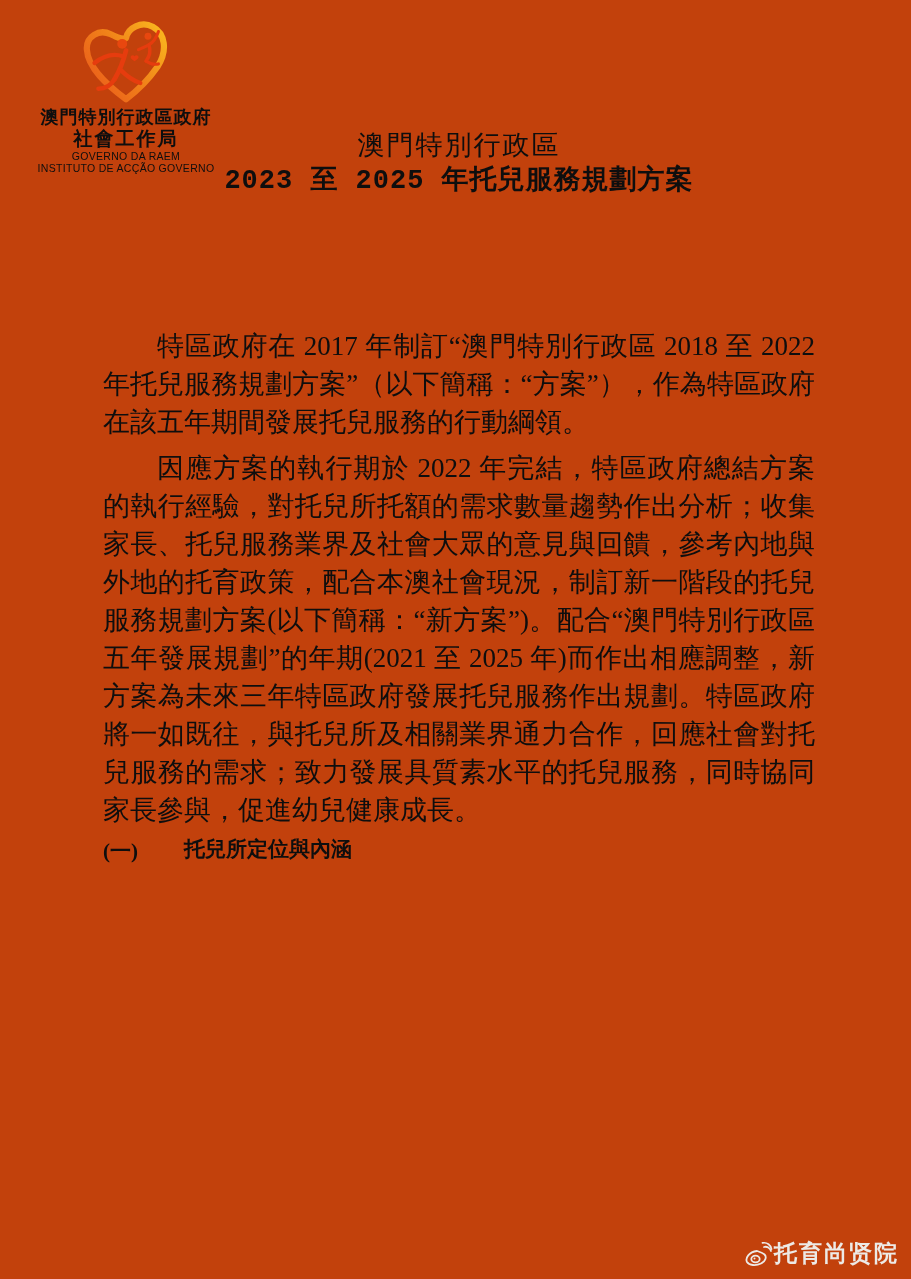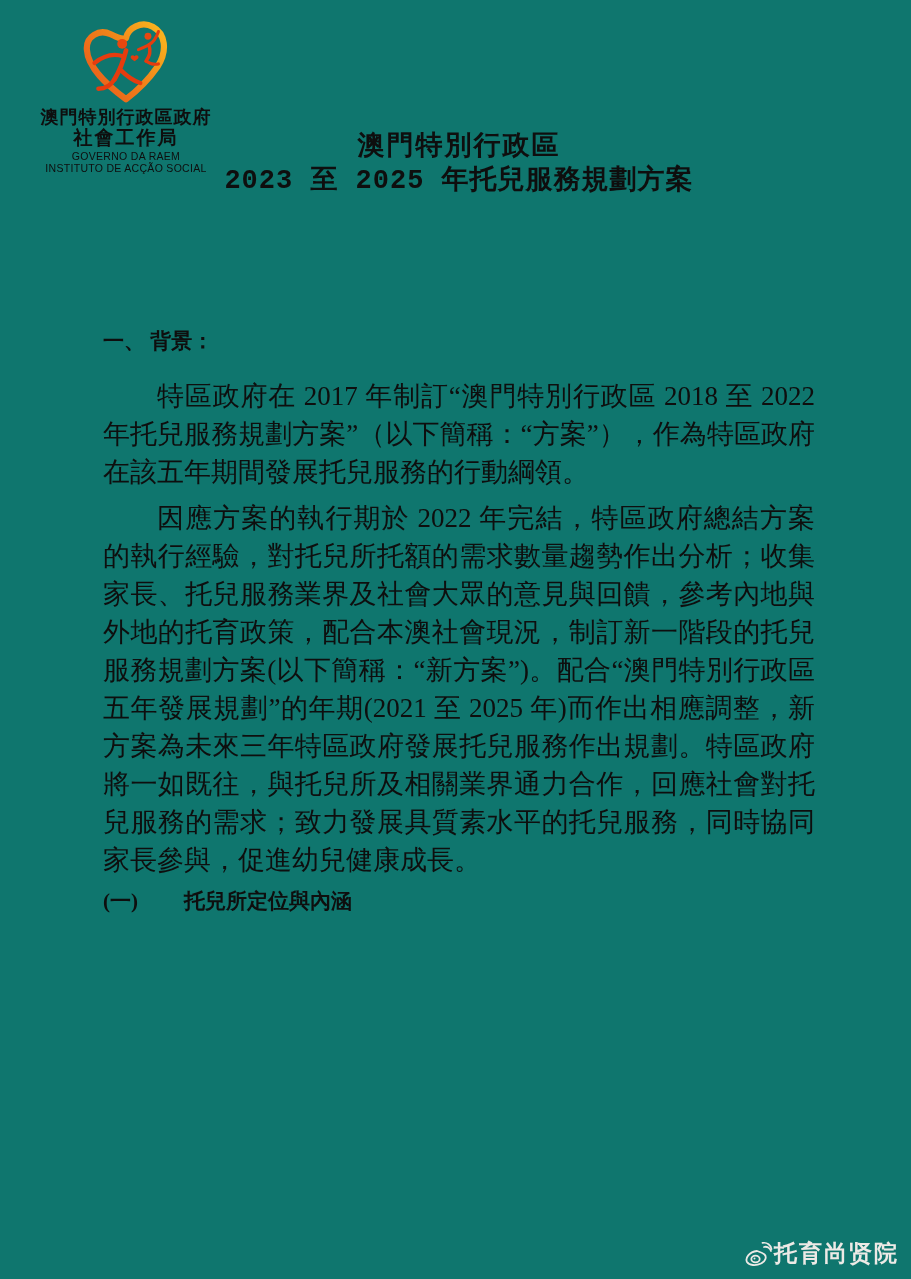--- a/index.html
+++ b/index.html
@@ -1,48 +1,48 @@
 <!DOCTYPE html>
 <html lang="zh-Hant"><head>
 <meta charset="utf-8">
 <style>
   html,body { margin:0; padding:0; background:#888; }
   .page {
     position:relative;
     width:911px; height:1279px;
     margin:0 auto;
-    background:#0f766e;
+    background:#c2410c;
     font-family:"Liberation Serif","DejaVu Serif",serif;
     color:#0e0e0e;
     overflow:hidden;
   }
 
   
   .header { position:absolute; top:0; left:0; right:0; height:327px; }
 
   .logo-block { position:absolute; left:34px; top:10px; width:184px; text-align:center; }
   .logo-art { display:block; margin:10px auto 2px auto; width:96px; height:84px; }
   .org-zh1 {
     font-family:"Liberation Sans","DejaVu Sans",sans-serif;
     font-weight:bold; font-size:18px; line-height:22px; letter-spacing:1px;
     white-space:nowrap;
   }
   .org-zh2 {
-    font-family:Liberation Mono, monospace;
+    font-family:Liberation Sans, sans-serif;
     font-weight:bold; font-size:19px; line-height:22px; letter-spacing:2px;
     white-space:nowrap;
   }
   .org-pt1, .org-pt2 {
     font-family:"Liberation Sans","DejaVu Sans",sans-serif;
     font-weight:normal; font-size:10.5px; line-height:12px; letter-spacing:0.3px;
     white-space:nowrap;
   }
 
   .title-block { position:absolute; left:103px; width:712px; top:128px; text-align:center; }
-  .title-line1 { font-size:27px; font-weight:bold; line-height:35px; letter-spacing:2px; }
+  .title-line1 { font-size:27px; font-weight:normal; line-height:35px; letter-spacing:2px; }
   .title-line2 { font-size:27px; font-weight:bold; line-height:36px; letter-spacing:1px;font-family:Liberation Mono, monospace; }
 
   .chapter-heading {
     position:absolute; left:103px; width:712px; top:247px; text-align:center;
     font-size:24px; font-weight:bold; line-height:32px; letter-spacing:1px;
   }
 
   
   .content { position:absolute; left:103px; top:327px; width:712px; }
 
@@ -58,21 +58,21 @@
     text-indent:2em;
     margin:0 0 8px 0;
   }
 
   .subsection-heading {
     font-size:21px; font-weight:bold; line-height:28px;
     margin:0 0 16px 0;
     display:flex;
   }
   .subsection-num { flex:0 0 auto; }
-  .subsection-title { margin-left:46px; }
+  .subsection-title { margin-left:46px;font-family:Liberation Mono, monospace; }
 
   
   .watermark {
     position:absolute; top:1238px; right:12px;
     display:flex; align-items:center; gap:0;
     color:#edeae6;
     font-family:"Liberation Sans","DejaVu Sans",sans-serif;
     font-weight:bold; font-size:23px; letter-spacing:2px;
     user-select:none;
   }
@@ -112,33 +112,32 @@
           <path d="M63 31 C 68 29, 72 27, 74 26" stroke-width="3.2"></path>
           <path d="M74 26 C 76 32, 75 38, 71 43" stroke-width="3.6"></path>
           <path d="M71 43 C 75 46, 80 47, 84 46" stroke-width="3.2"></path>
         </g>
 
         <path d="M59 38 c-1.4-1.9-4.2-0.9-4.2 1.1 c0 1.7 2.3 2.8 4.2 4 c1.9-1.2 4.2-2.3 4.2-4 c0-2-2.8-3-4.2-1.1 Z" fill="#e63c0e"></path>
       </svg>
       <div class="org-zh1">澳門特別行政區政府</div>
       <div class="org-zh2">社會工作局</div>
       <div class="org-pt1">GOVERNO DA RAEM</div>
-      <div class="org-pt2">INSTITUTO DE ACÇÃO SOCIAL</div>
+      <div class="org-pt2">INSTITUTO DE ACÇÃO GOVERNO</div>
     </div>
 
     <div class="title-block">
       <div class="title-line1">澳門特別行政區</div>
       <div class="title-line2">2023 至 2025 年托兒服務規劃方案</div>
     </div>
 
   </div>
 
   <div class="content">
 
-    <div class="section-heading">一、 背景：</div>
 
     <p class="body-para">特區政府在 2017 年制訂“澳門特別行政區 2018 至 2022 年托兒服務規劃方案”（以下簡稱：“方案”），作為特區政府在該五年期間發展托兒服務的行動綱領。</p>
 
     <p class="body-para">因應方案的執行期於 2022 年完結，特區政府總結方案的執行經驗，對托兒所托額的需求數量趨勢作出分析；收集家長、托兒服務業界及社會大眾的意見與回饋，參考內地與外地的托育政策，配合本澳社會現況，制訂新一階段的托兒服務規劃方案(以下簡稱：“新方案”)。配合“澳門特別行政區五年發展規劃”的年期(2021 至 2025 年)而作出相應調整，新方案為未來三年特區政府發展托兒服務作出規劃。特區政府將一如既往，與托兒所及相關業界通力合作，回應社會對托兒服務的需求；致力發展具質素水平的托兒服務，同時協同家長參與，促進幼兒健康成長。</p>
 
 
 
     <div class="subsection-heading">
       <span class="subsection-num">(一)</span>
       <span class="subsection-title">托兒所定位與內涵</span>

